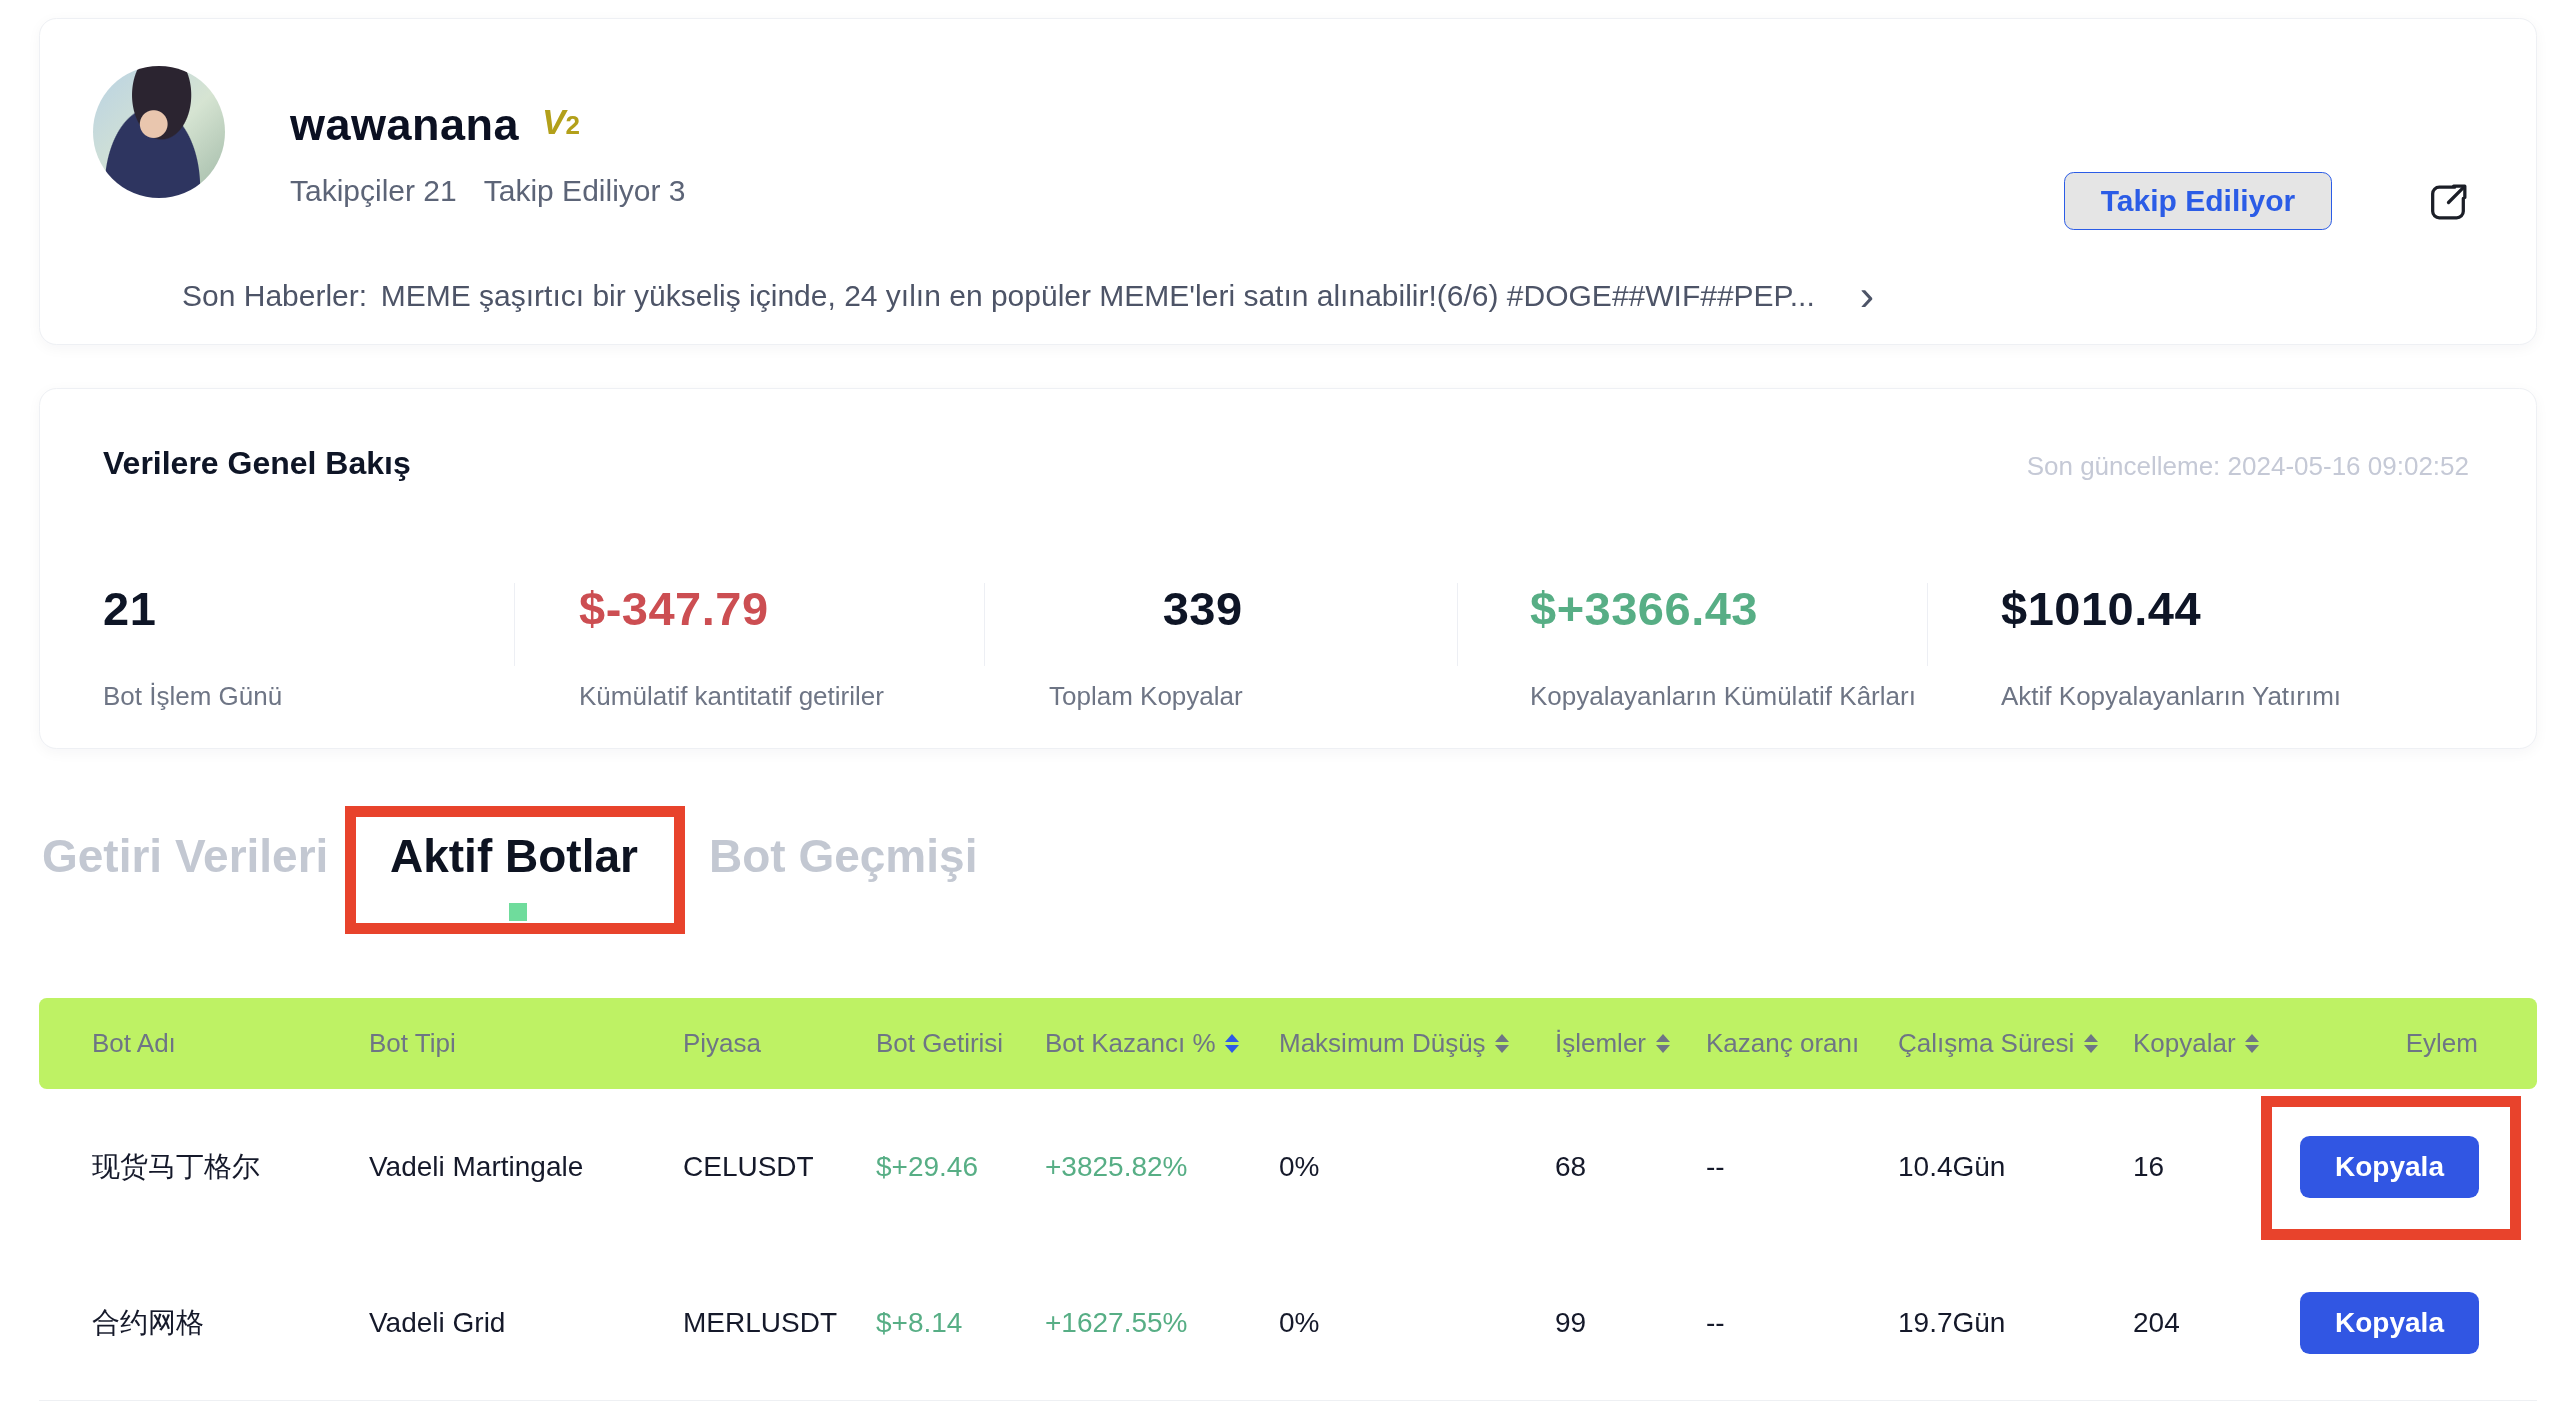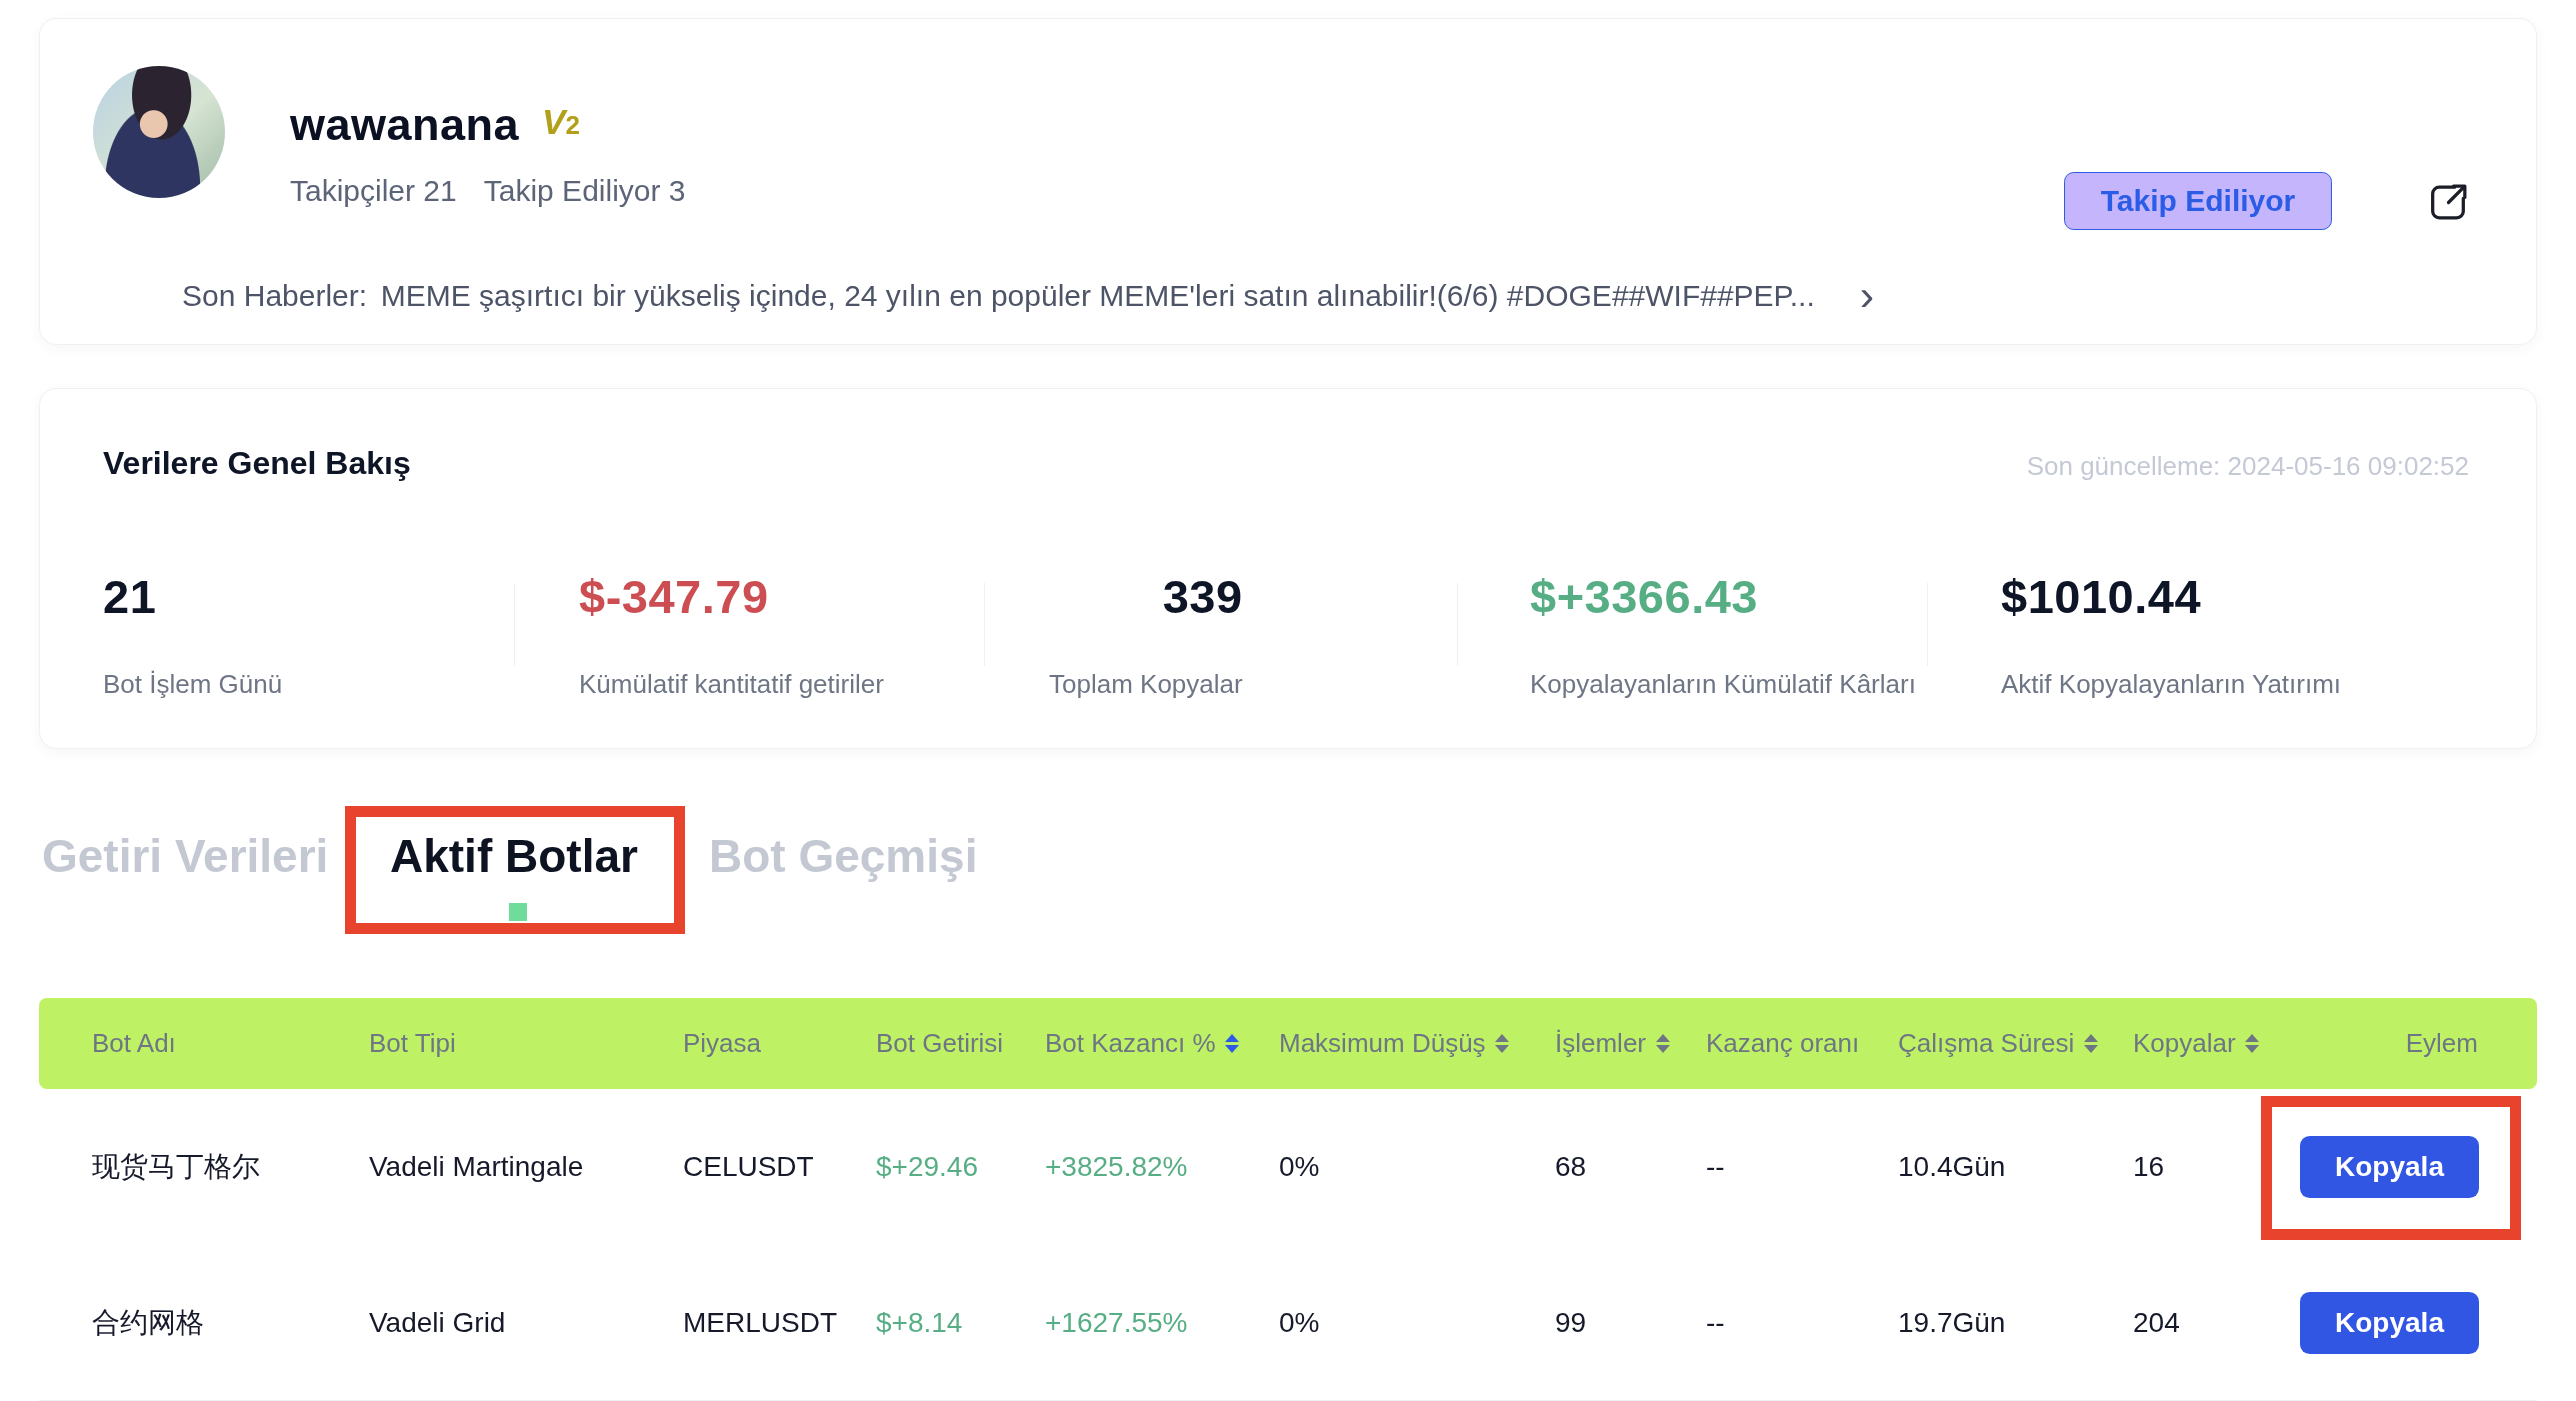--- a/index.html
+++ b/index.html
@@ -26,41 +26,41 @@
       linear-gradient(135deg,#b9d2e4 0%,#d6e4d2 55%,#9fb8a6 100%);
   }
   .name-row { position:absolute; left:250px; top:80px; display:flex; align-items:flex-start; gap:23px; }
   .profile-name { font-size:45px; font-weight:700; color:#0b1022; letter-spacing:0.5px; }
   .badge { margin-top:3.9px; color:#b3a01a; font-weight:700; }
   .badge .v { font-size:35px; font-style:italic; }
   .badge .lvl { font-size:26px; }
   .follow-stats { position:absolute; left:250px; top:155px; font-size:30px; color:#5c6477; display:flex; gap:27px; }
   .follow-btn {
     position:absolute; left:2024px; top:153px; width:268px; height:58px;
-    border:1.9px solid #2b5ce6; border-radius:9.7px; background:#c4b5fd;
+    border:1.9px solid #2b5ce6; border-radius:9.7px; background:#e5e5e5;
     color:#2b5ce6; font-size:30px; font-weight:700;
     display:flex; align-items:center; justify-content:center; cursor:pointer;
   }
   .share-btn {
     position:absolute; left:2384px; top:159px; width:49px; height:49px;
     background:none; border:none; cursor:pointer; padding:0;
   }
   .news-row {
     position:absolute; left:102px; top:260px; width:2349px;
     font-size:30px; color:#4d5467; display:flex; align-items:center;
     white-space:nowrap;
   }
   .news-label { margin-right:13.6px;margin-left:40px; }
   .news-text { overflow:hidden; text-overflow:ellipsis; }
   .news-arrow { margin-left:45px; font-size:43px; line-height:29px; color:#4d5467; cursor:pointer; }
   
   .overview-card { top:388px; height:361px; }
   .overview-title { position:absolute; left:63px; top:56px; font-size:32px; font-weight:700; color:#0e1526; }
   .overview-updated { position:absolute; right:67px; top:62px; font-size:26px; color:#c5c9d6; }
-  .stat { position:absolute; top:180px; }
+  .stat { position:absolute; top:192px; }
   .stat-value { font-size:47px; font-weight:700; letter-spacing:0.5px; }
   .stat-label { margin-top:45px; font-size:26px; color:#6e7585; }
   .stat-divider { position:absolute; top:194px; width:1px; height:83px; background:#edeff4; }
   
   .tab { position:absolute; top:827px; font-size:46px; font-weight:700; color:#c3c8d2; cursor:pointer; line-height:58px; }
   .tab.active { color:#0d1321; }
   .tab-indicator { position:absolute; left:509px; top:903px; width:18.4px; height:18.4px; background:#6fdc9c; }
   
   .table { position:absolute; left:39px; top:998px; width:2498px; }
   .trow {

